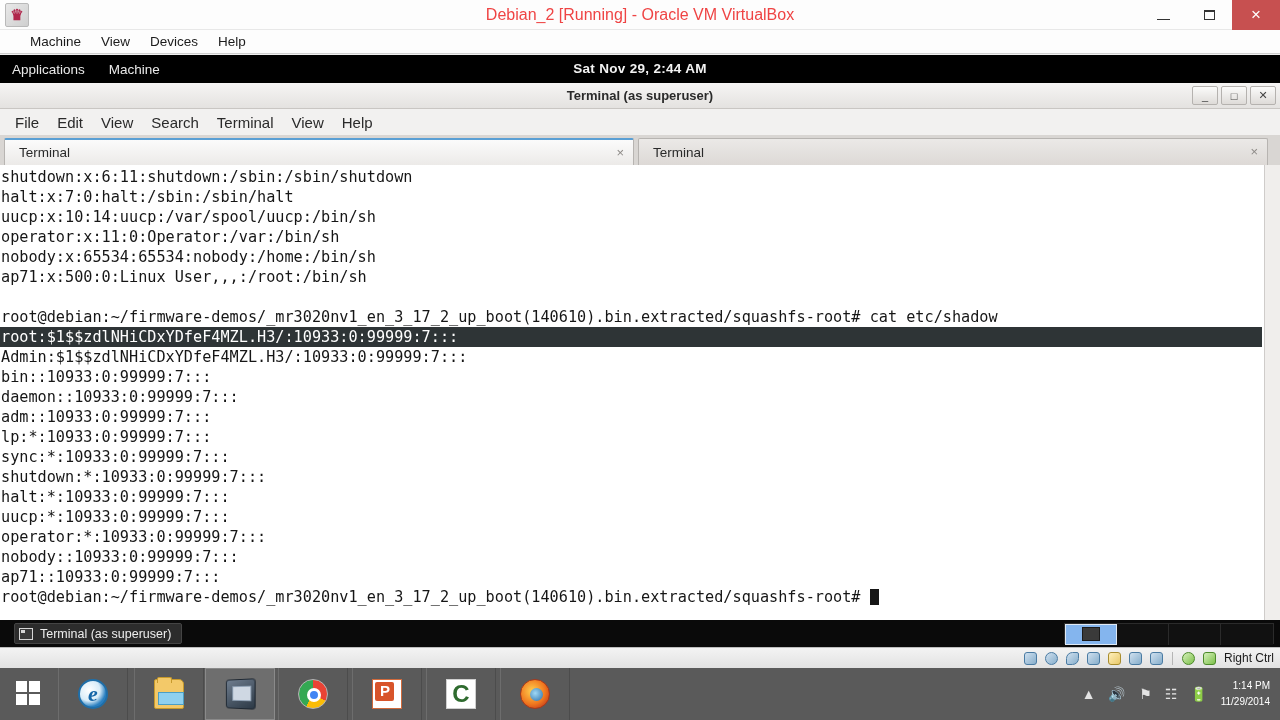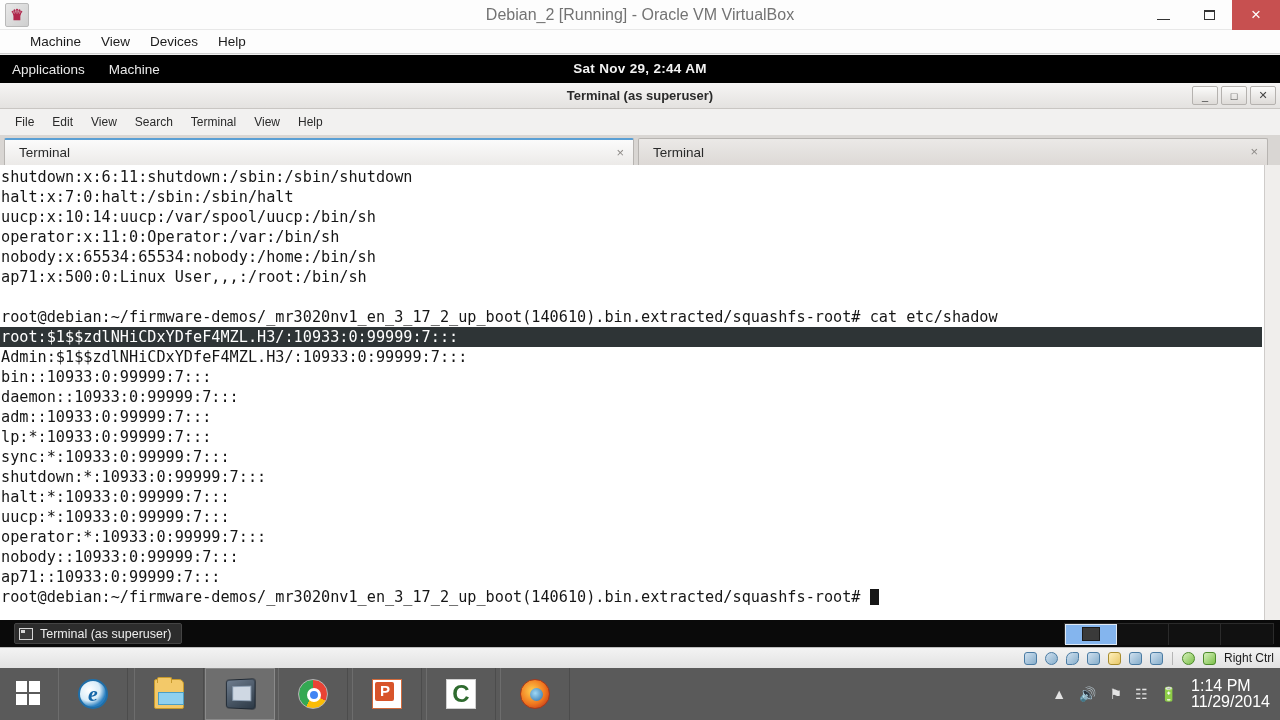--- a/index.html
+++ b/index.html
@@ -20,21 +20,21 @@
   #vbox-app-icon {
     position:absolute; left:5px; top:3px; width:24px; height:24px;
     background:linear-gradient(135deg,#e8e8e8,#cfcfcf);
     border:1px solid #b9b9b9; border-radius:2px;
     display:flex; align-items:center; justify-content:center;
     font-size:15px; color:#b0264b; font-weight:bold;
     font-family:"Liberation Serif", serif;
   }
   #vbox-title {
     position:absolute; left:0; top:0; width:1280px; height:30px;
-    line-height:30px; text-align:center; font-size:16px; color:#737373;
+    line-height:30px; text-align:center; font-size:16px; color:#ef4444;
   }
   .win-btn {
     position:absolute; top:0; height:30px; width:46px;
     display:flex; align-items:center; justify-content:center;
     font-size:13px; color:#333;
   }
   #vbox-min { right:94px; }
   #vbox-max { right:48px; }
   #vbox-close { right:0; width:48px; background:#c75050; color:#fff; font-size:17px; }
   .glyph-min { width:13px; height:1px; background:#333; margin-top:8px; }
@@ -99,21 +99,21 @@
   #term-wbtns { position:absolute; right:4px; top:3px; display:flex; gap:3px; }
   .tb {
     width:26px; height:19px; border:1px solid #b5b2af; border-radius:2px;
     background:linear-gradient(to bottom,#fbfbfa,#dedbd8);
     display:flex; align-items:center; justify-content:center; font-size:11px; color:#444;
   }
   #term-menubar {
     position:absolute; left:0; top:26px; width:1280px; height:26px;
     background:#f2f1f0; display:flex; align-items:center; padding-left:6px;
   }
-  #term-menubar .mi { font-size:12px; color:#2a2a2a; padding:2px 9px; }
+  #term-menubar .mi { font-size:15px; color:#2a2a2a; padding:2px 9px; }
 
   #term-tabs {
     position:absolute; left:0; top:52px; width:1280px; height:30px;
     background:#d9d6d3; padding:0 4px; display:flex; align-items:flex-end;
   }
   .tab {
     height:27px; background:linear-gradient(to bottom,#fbfbfb,#eceae8);
     border:1px solid #b7b4b1; border-bottom:none; position:relative;
     display:flex; align-items:center; border-radius:2px 2px 0 0;
   }
@@ -173,21 +173,21 @@
   .win-logo span { position:absolute; width:11px; height:11px; background:#fff; }
   .win-logo span:nth-child(1){left:0;top:0;}
   .win-logo span:nth-child(2){left:13px;top:0;}
   .win-logo span:nth-child(3){left:0;top:13px;}
   .win-logo span:nth-child(4){left:13px;top:13px;}
   .tbapp { position:absolute; top:0; width:70px; height:52px; display:flex; align-items:center; justify-content:center; }
   .tbapp.boxed { border-left:1px solid #6d6d6d; border-right:1px solid #4c4c4c; }
   .tbapp.active { background:#6e6e6e; border:1px solid #8a8a8a; }
   #tray-area { position:absolute; right:0; top:0; height:52px; display:flex; align-items:center; padding-right:10px; gap:13px; }
   .wtray { font-size:14px; color:#e3e3e3; }
-  #win-clock { text-align:left; font-size:16px; color:#fff; line-height:16px; }
+  #win-clock { text-align:right; font-size:10px; color:#fff; line-height:16px; }
 
   
   .ic { width:30px; height:30px; position:relative; }
   .ic-ie { border-radius:50%; background:radial-gradient(circle at 35% 35%,#fff,#d9ecf8 45%,#2a7fc0 70%); border:2px solid #1f6ea8; }
   .ic-ie::after { content:"e"; position:absolute; inset:0; display:flex; align-items:center; justify-content:center;
     font-family:"Liberation Serif",serif; font-style:italic; font-size:22px; color:#1566a8; font-weight:bold; }
   .ic-exp { background:#f3c969; border:1px solid #c79a2c; border-radius:2px 5px 2px 2px; }
   .ic-exp::before { content:""; position:absolute; left:2px; top:-3px; width:13px; height:5px; background:#f3c969; border:1px solid #c79a2c; border-bottom:none; border-radius:2px 2px 0 0; }
   .ic-exp::after { content:""; position:absolute; left:3px; bottom:3px; width:24px; height:11px; background:#8fd0ee; border:1px solid #4b9ec4; }
   .ic-vbox { background:linear-gradient(150deg,#6f7d8e,#2c3946); border:1px solid #1d2630; border-radius:3px; transform:perspective(40px) rotateY(-8deg); }

